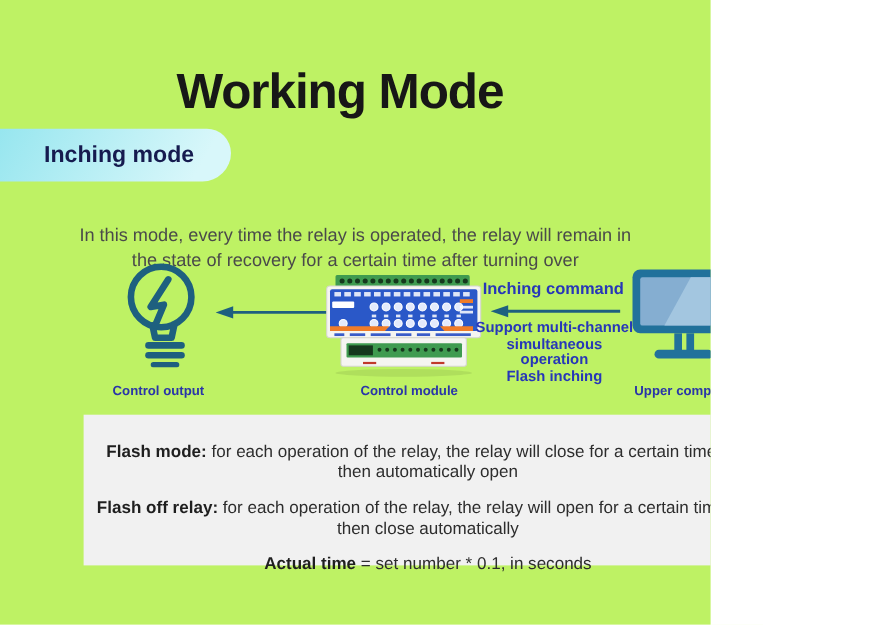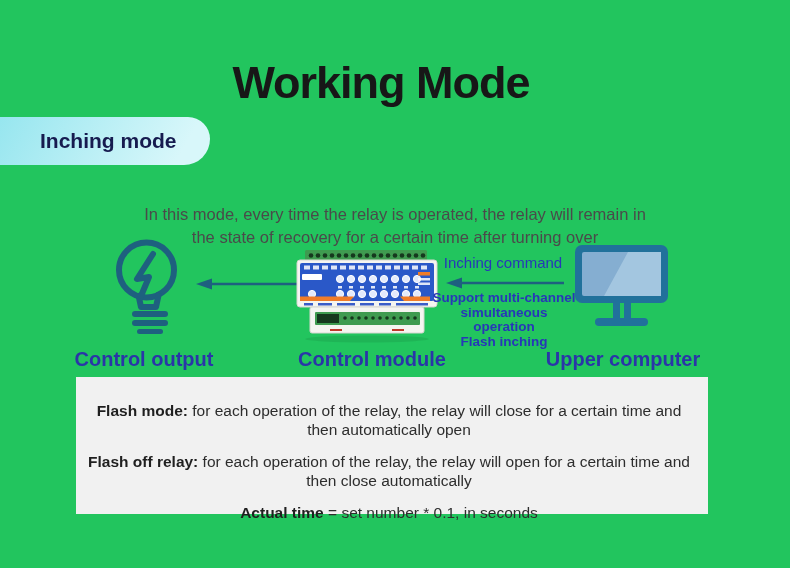--- a/index.html
+++ b/index.html
@@ -1,17 +1,17 @@
 <!DOCTYPE html>
 <html style="--title_text: #171717; --banner_from: #97e6ef; --banner_to: #d8f7fa; --banner_text: #161b4f; --intro_text: #4a4a4a; --blue_text: #2737b8; --label_blue: #2a35a8; --teal: #1e607f; --monitor_frame: #21719b; --monitor_screen: #85aed1; --monitor_screen_light: #a3c6e0; --module_blue: #2a58c8; --module_green: #3f9b50; --module_orange: #f07c28; --notes_bg: #f1f1f1; --notes_text: #2d2d2d;"><head>
 <meta charset="utf-8">
 <style>
   html,body{margin:0;padding:0;background:#ffffff;}
   .canvas{
-    position:relative;width:790px;height:568px;background:#22c55e;overflow:hidden;
+    position:relative;width:646px;height:568px;background:#bef264;overflow:hidden;
     font-family:"Liberation Sans", sans-serif;
   }
   .page-title{
     position:absolute;top:57px;left:0;width:100%;text-align:center;
     font-size:45px;font-weight:700;letter-spacing:-1px;color:var(--title_text);
     transform:translateX(-14px);margin:0;
   }
   .mode-banner{
     position:absolute;top:117px;left:0;width:210px;height:48px;
     background:linear-gradient(120deg,var(--banner_from) 0%,var(--banner_to) 85%);
@@ -29,29 +29,29 @@
   .icon-wrap{position:absolute;}
   .bulb-svg{left:112px;top:238px;}
   .module-svg{left:292px;top:248px;}
   .monitor-svg{left:570px;top:240px;}
   .arrow-a{left:196px;top:277px;}
   .arrow-b{left:446px;top:276px;}
   .teal-stroke{stroke:var(--teal);fill:none;}
   .teal-fill{fill:var(--teal);}
   .cmd-label{
     position:absolute;left:436px;top:254px;width:134px;text-align:center;
-    font-size:15px;font-weight:400;color:var(--blue_text);
+    font-size:15px;font-weight:700;color:var(--blue_text);
   }
   .support-text{
     position:absolute;left:428px;top:291px;width:152px;text-align:center;
     font-size:13.5px;line-height:14.5px;font-weight:700;color:var(--blue_text);
   }
   .node-label{
     position:absolute;top:348px;text-align:center;
-    font-size:20px;font-weight:600;color:var(--label_blue);
+    font-size:12px;font-weight:600;color:var(--label_blue);
   }
   .label-output{left:68px;width:152px;}
   .label-module{left:292px;width:160px;}
   .label-computer{left:540px;width:166px;}
   
   .notes-box{
     position:absolute;left:76px;top:377px;width:632px;height:137px;
     background:var(--notes_bg);box-sizing:border-box;padding:11px 16px 0 12px;
   }
   .notes-box p{

